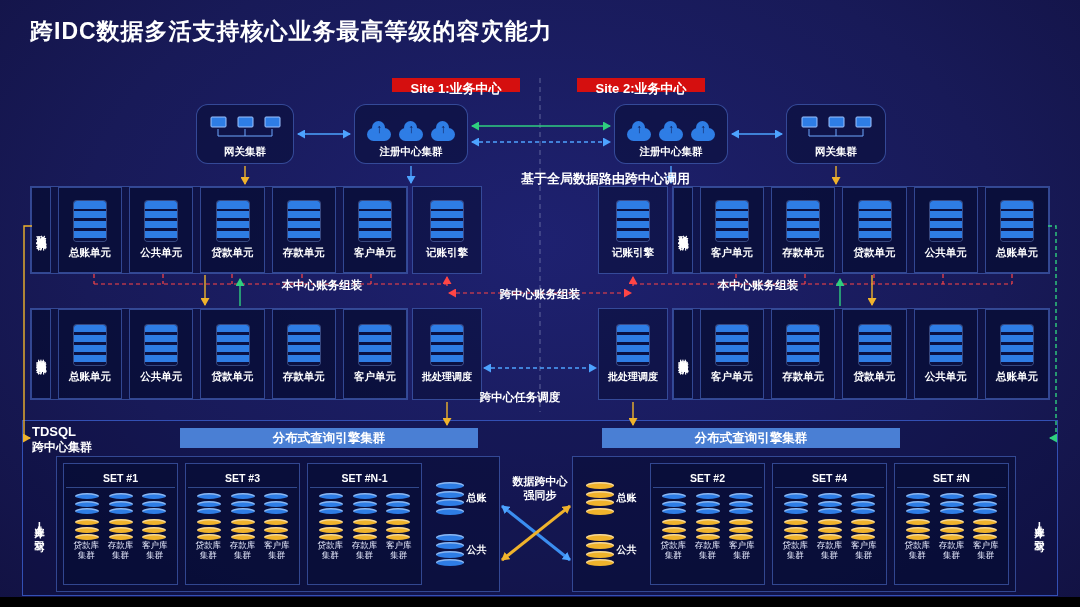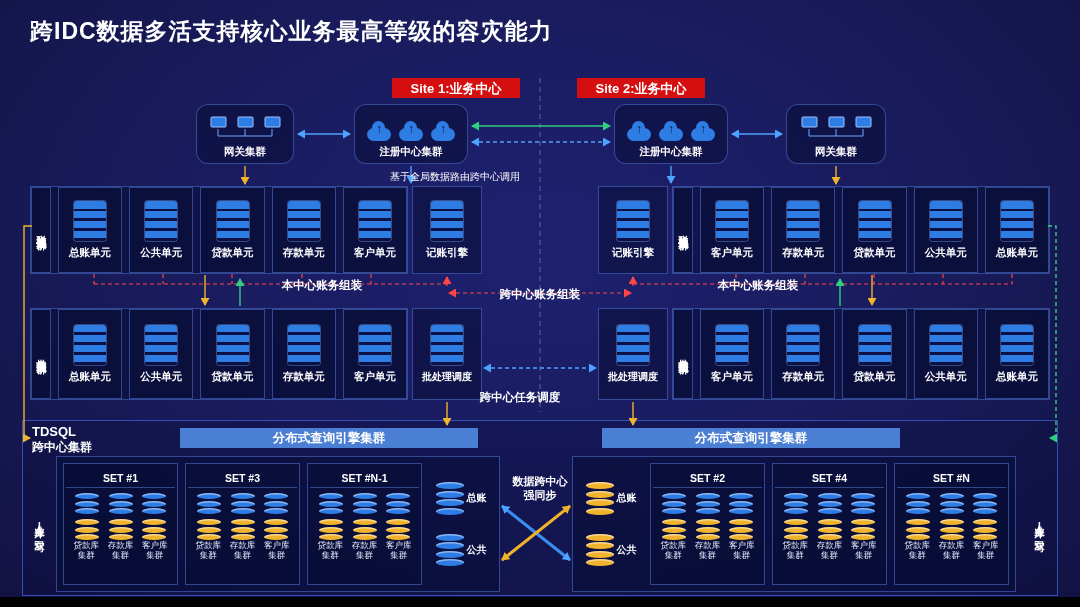--- a/index.html
+++ b/index.html
@@ -7,32 +7,32 @@
     --accent-yellow:#f0b32c; --accent-green:#2fcf7f; --accent-blue:#4da3ff;
     --banner-blue:#4a7fd4; --db-yellow:#f0b32c; --text:#ffffff;
   }
   html,body{margin:0;padding:0;background:#000;}
   body{font-family:"Liberation Sans","DejaVu Sans",sans-serif;}
   #stage{position:relative;width:1080px;height:607px;overflow:hidden;
     background:radial-gradient(ellipse at 50% 40%, #1e2170 0%, var(--bg,#181a58) 60%, #121243 100%);}
   .abs{position:absolute;box-sizing:border-box;}
   .panel{border:1px solid rgba(83,118,216,.55);background:rgba(8,12,52,.55);box-sizing:border-box;}
   #slide-title{left:30px;top:16px;color:var(--text,#fff);font-size:23px;font-weight:700;letter-spacing:1px;}
-  .site{height:20px;line-height:21px;width:128px;text-align:center;background:var(--accent-red,#d50f0f);
+  .site{height:14px;line-height:21px;width:128px;text-align:center;background:var(--accent-red,#d50f0f);
     color:#fff;font-weight:700;font-size:13px;}
   .topbox{display:flex;flex-direction:column;align-items:center;justify-content:flex-end;gap:4px;padding:4px;border-radius:12px;}
   .topbox .tlabel{font-size:10.5px;font-weight:700;color:#fff;white-space:nowrap;}
   .clouds{display:flex;gap:8px;align-items:flex-end;height:26px;}
   .cloud-icon{position:relative;width:24px;height:13px;background:var(--icon-blue,#2e7de5);border-radius:7px;}
   .cloud-icon::before{content:"";position:absolute;left:5px;top:-7px;width:13px;height:13px;border-radius:50%;
     background:var(--icon-blue,#2e7de5);}
   .cloud-icon::after{content:"↑";position:absolute;left:0;right:0;top:-6px;text-align:center;font-size:12px;
     font-weight:700;color:#0d1448;}
   .flabel{width:140px;text-align:center;color:#fff;font-weight:700;font-size:11.5px;z-index:6;}
-  #routing-label{left:390px;top:170px;width:300px;text-align:left;color:#fff;font-weight:400;font-size:10px;z-index:6;}
+  #routing-label{left:390px;top:170px;width:300px;text-align:right;color:#fff;font-weight:700;font-size:13px;z-index:6;}
   .cluster-group{display:flex;gap:7px;}
   .cell{display:flex;flex-direction:column;align-items:center;justify-content:center;gap:5px;}
   .grow{flex:1;}
   .cell-label{font-size:10.5px;color:#fff;font-weight:600;white-space:nowrap;}
   .server-icon{width:32px;height:40px;border-radius:3px;flex:none;
     background:repeating-linear-gradient(180deg,var(--icon-blue,#2e7de5) 0 7.5px,#0b1142 7.5px 10px);
     box-shadow:0 0 0 1px rgba(140,180,255,.35);}
   .vcell{flex:0 0 20px;display:flex;align-items:center;justify-content:center;}
   .vtext{writing-mode:vertical-rl;text-orientation:upright;font-size:10px;color:#fff;letter-spacing:1px;font-weight:600;}
   .banner{height:20px;line-height:20px;text-align:center;font-size:12.5px;font-weight:700;color:#fff;

